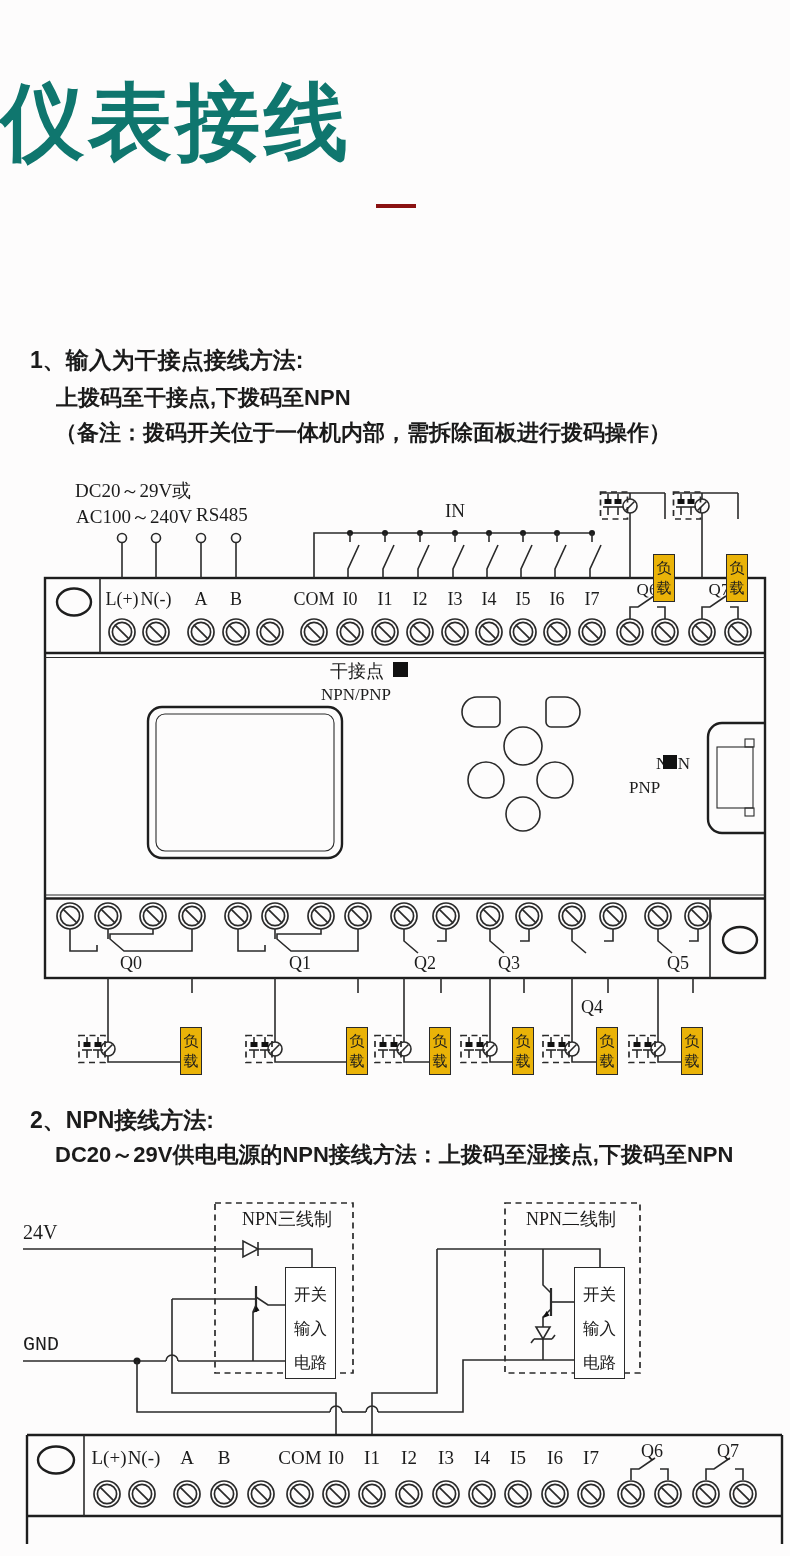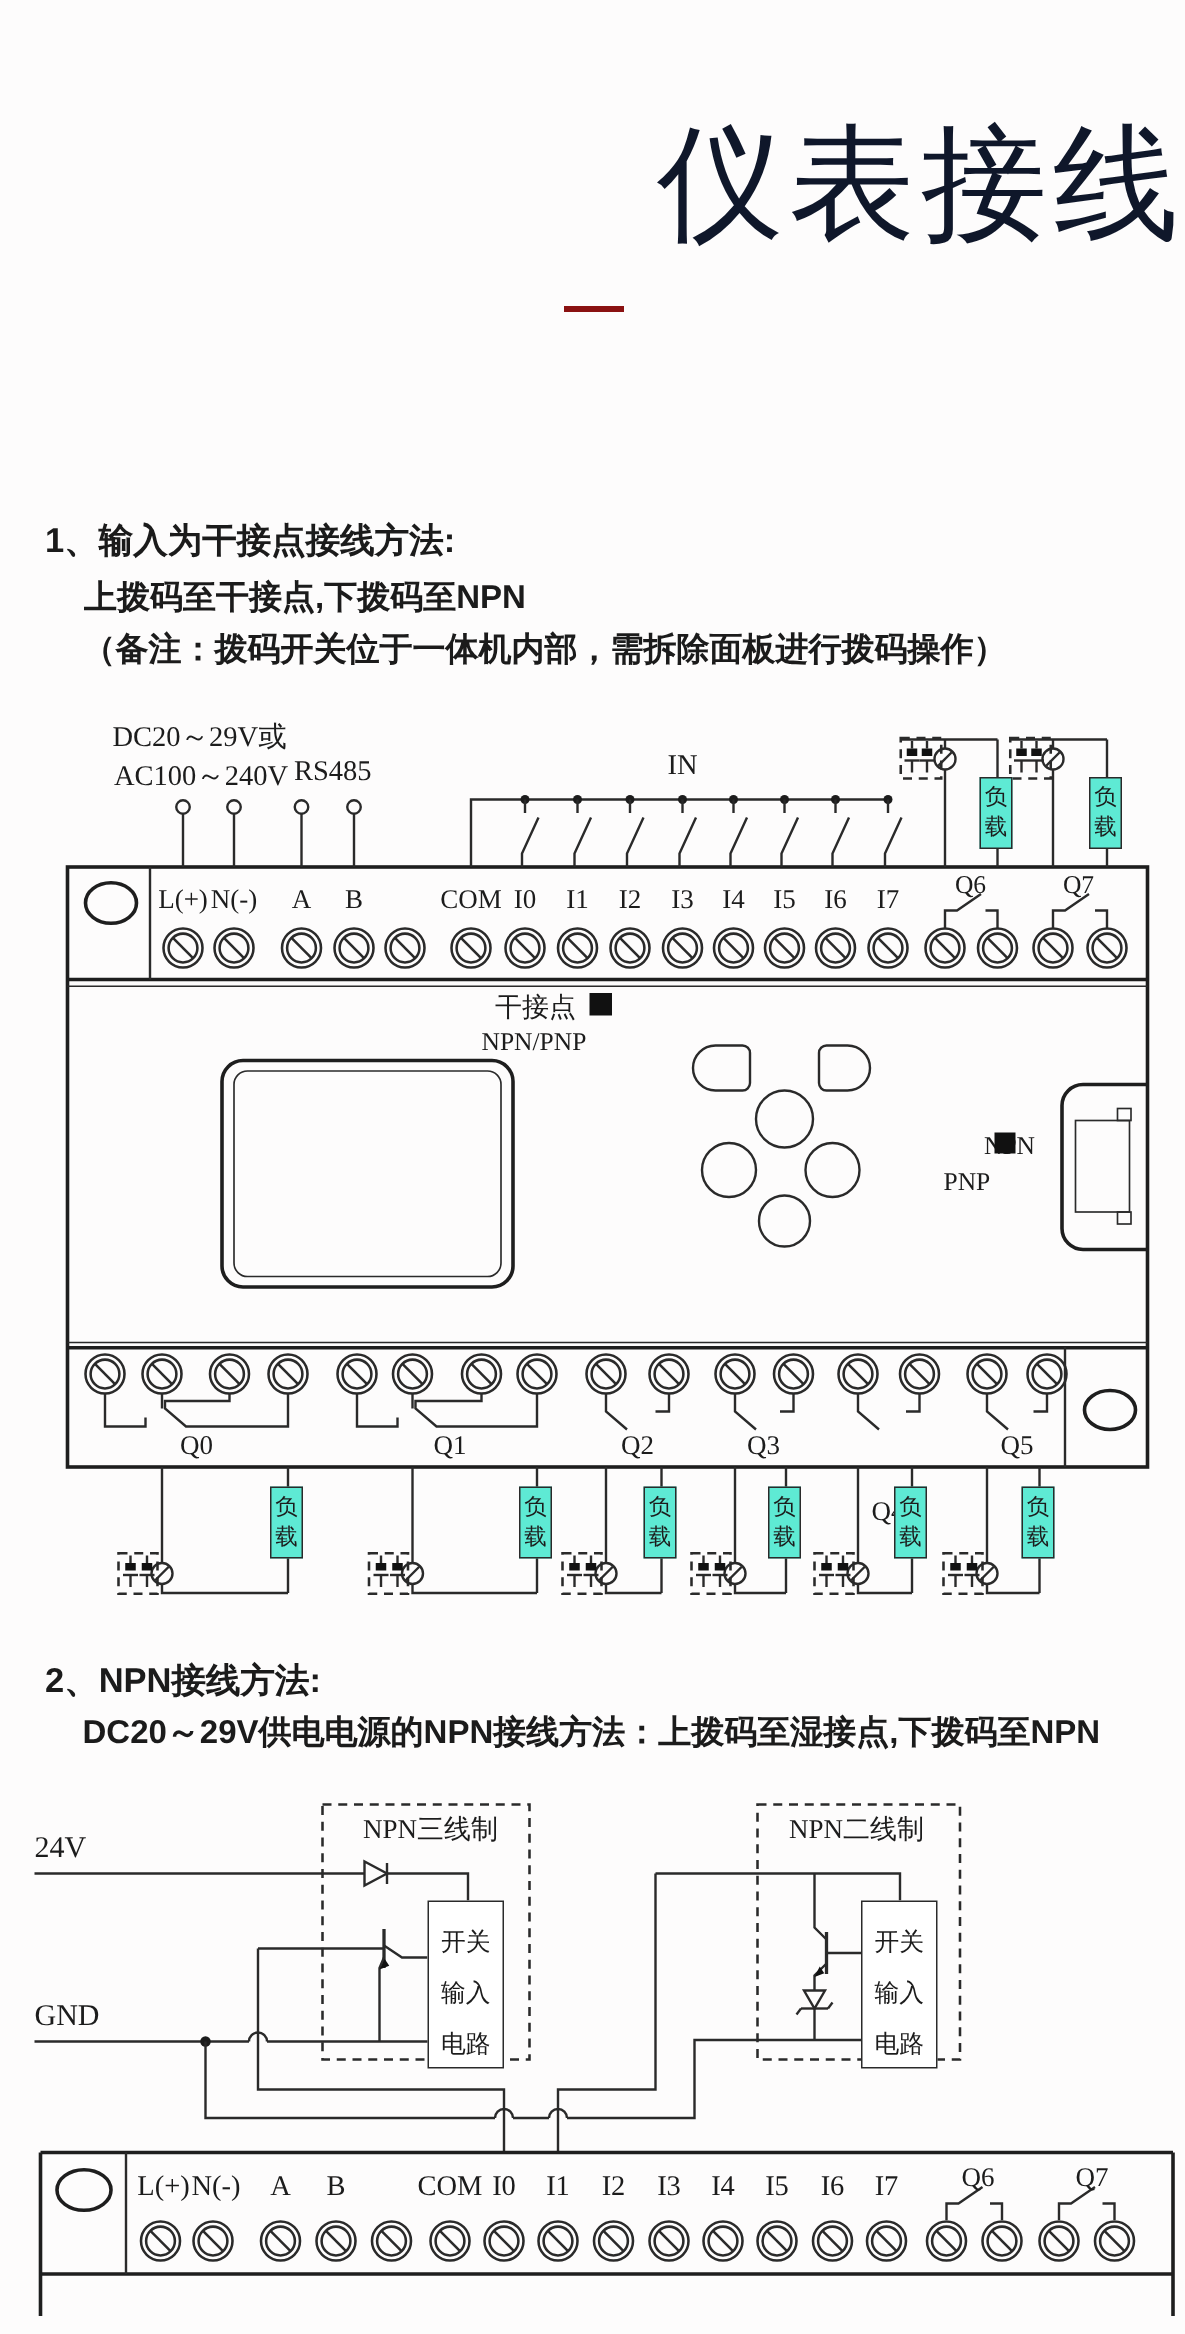--- a/index.html
+++ b/index.html
@@ -9,38 +9,38 @@
   svg.linework{position:absolute;left:0;top:0;pointer-events:none;}
   .wire{fill:none;stroke:#2a2a2a;stroke-width:1.6;}
   .thick{fill:none;stroke:#1e1e1e;stroke-width:2.4;}
   .thin{fill:none;stroke:#2a2a2a;stroke-width:1.1;}
   .dashedbox{fill:none;stroke:#2a2a2a;stroke-width:1.7;stroke-dasharray:6 4.5;}
   .scr{stroke:#2a2a2a;stroke-width:1.7;fill:none;}
   .comp{fill:#111;stroke:none;}
   .dot{fill:#1c1c1c;stroke:none;}
   .bar2{fill:none;stroke:#2a2a2a;stroke-width:2.2;}
 
-  .title{position:absolute;left:0;right:0;top:66px;text-align:right;
-         font-size:84px;font-weight:400;color:#0f172a;letter-spacing:4px;}
+  .title{position:absolute;left:0;right:0;top:66px;text-align:left;
+         font-size:84px;font-weight:700;color:#0f766e;letter-spacing:4px;}
   .underline{position:absolute;left:376px;top:204px;width:40px;height:4px;background:#8a1111;}
 
   .para{position:absolute;color:#1b1b1b;white-space:nowrap;}
   .h23{font-size:23px;font-weight:700;}
   .b22{font-size:22px;font-weight:600;}
 
   .lbl{position:absolute;color:#1c1c1c;white-space:nowrap;
        font-family:"Liberation Serif","DejaVu Serif",serif;}
   .t17{font-size:17px;} .t18{font-size:18px;} .t19{font-size:19px;} .t20{font-size:20px;}
   .ctr{transform:translateX(-50%);}
 
   .sq{position:absolute;background:#111;}
 
-  .load-box{position:absolute;width:20px;border:1.6px solid #2a2a2a;background:#5eead4;
+  .load-box{position:absolute;width:20px;border:1.6px solid #2a2a2a;background:#eab308;
             font-family:"Liberation Serif","DejaVu Serif",serif;font-size:15px;line-height:1.35;
-            padding:3px 0 2px 0;text-align:center;word-break:break-all;color:#1c1c1c;}
+            padding:3px 0 2px 0;text-align:center;word-break:break-all;color:#1c1c1c;margin-top:36px;}
   .sw-box{position:absolute;width:49px;border:1.7px solid #2a2a2a;background:#fff;
           font-family:"Liberation Serif","DejaVu Serif",serif;font-size:16.5px;line-height:1.4;
           padding:4px 0;text-align:center;color:#1c1c1c;}
   .sw-box span{display:block;margin-top:11px;}
   .row-holder{position:absolute;left:0;top:0;width:0;height:0;}
 </style>
 </head>
 <body>
 
 <div class="canvas">
@@ -461,21 +461,21 @@
   <div class="load-box" style="left:346px;top:991px;">负载</div>
   <div class="load-box" style="left:429px;top:991px;">负载</div>
   <div class="load-box" style="left:512px;top:991px;">负载</div>
   <div class="load-box" style="left:596px;top:991px;">负载</div>
   <div class="load-box" style="left:681px;top:991px;">负载</div>
 
   <div class="para h23" style="left:30px;top:1105px;">2、NPN接线方法:</div>
   <div class="para b22" style="left:55px;top:1140px;">DC20～29V供电电源的NPN接线方法：上拨码至湿接点,下拨码至NPN</div>
 
   <span class="lbl t20" style="left:23px;top:1221px;">24V</span>
-  <span class="lbl t20" style="left:23px;top:1333px;">GND</span>
+  <span class="lbl t20" style="left:23px;top:1333px;font-family:Liberation Mono, monospace;">GND</span>
   <span class="lbl t18 ctr" style="left:287px;top:1207px;">NPN三线制</span>
   <span class="lbl t18 ctr" style="left:571px;top:1207px;">NPN二线制</span>
 
   <div class="sw-box" style="left:285px;top:1267px;">
     <span>开关</span>
     <span>输入</span>
     <span>电路</span>
   </div>
   <div class="sw-box" style="left:574px;top:1267px;">
     <span>开关</span>

